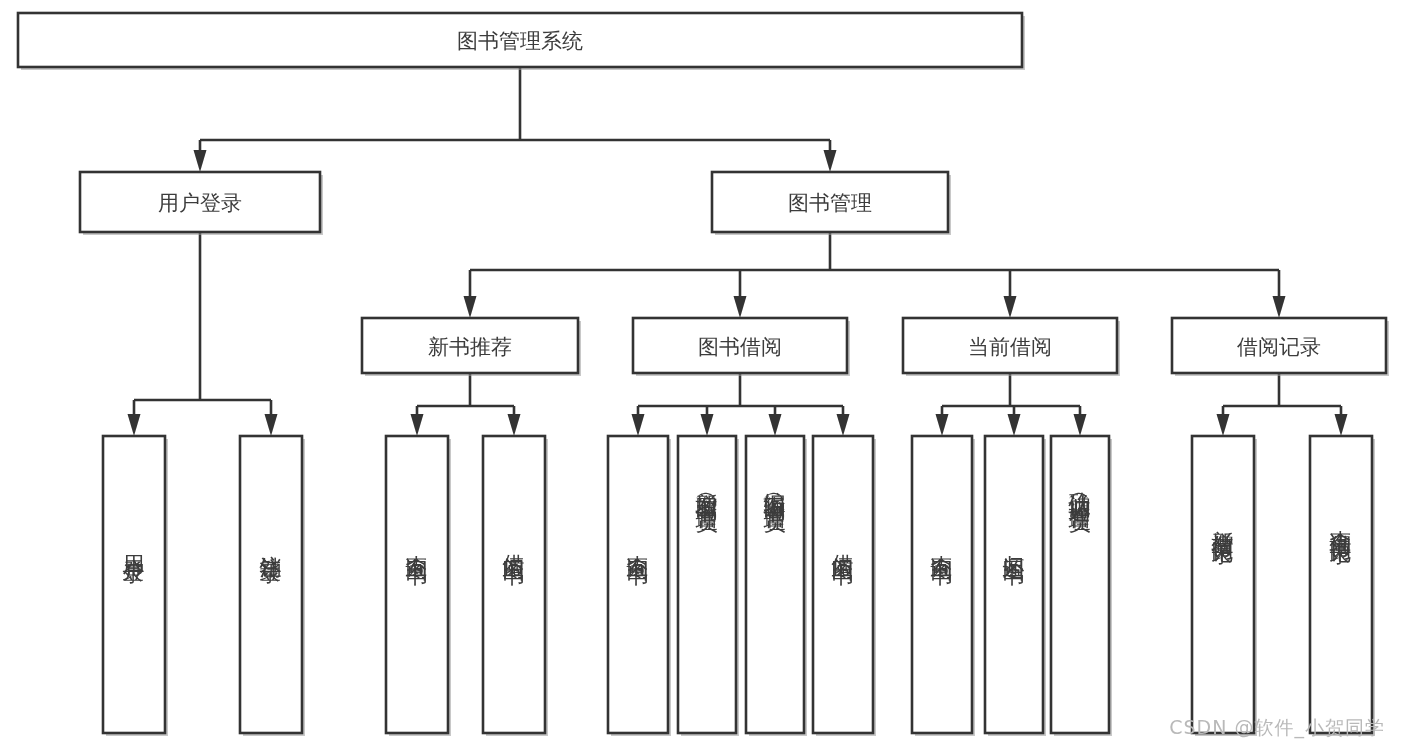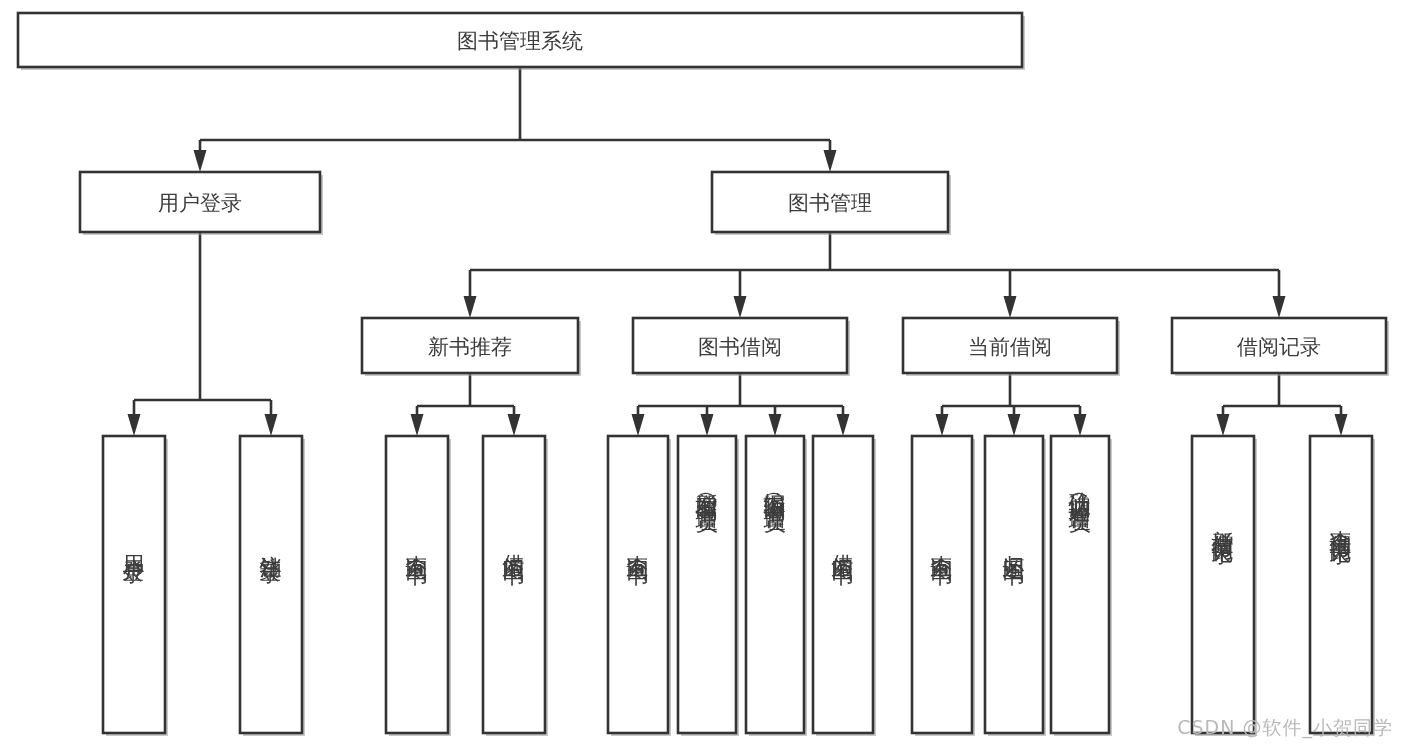--- a/index.html
+++ b/index.html
@@ -66,21 +66,21 @@
     font-family: "DejaVu Sans", "Liberation Sans", sans-serif;
     font-size: 22px;
     line-height: 1.32;
     letter-spacing: 3px;
     color: #3c3c3c;
     white-space: nowrap;
     text-align: left;
   }
   .watermark {
     position: absolute;
-    right: 12px;
+    right: 20px;
     bottom: 6px;
     font-family: "DejaVu Sans", "Liberation Sans", sans-serif;
     font-size: 19px;
     color: #b9b9b9;
     letter-spacing: 1px;
     white-space: nowrap;
     user-select: none;
   }
 </style>
 </head>

